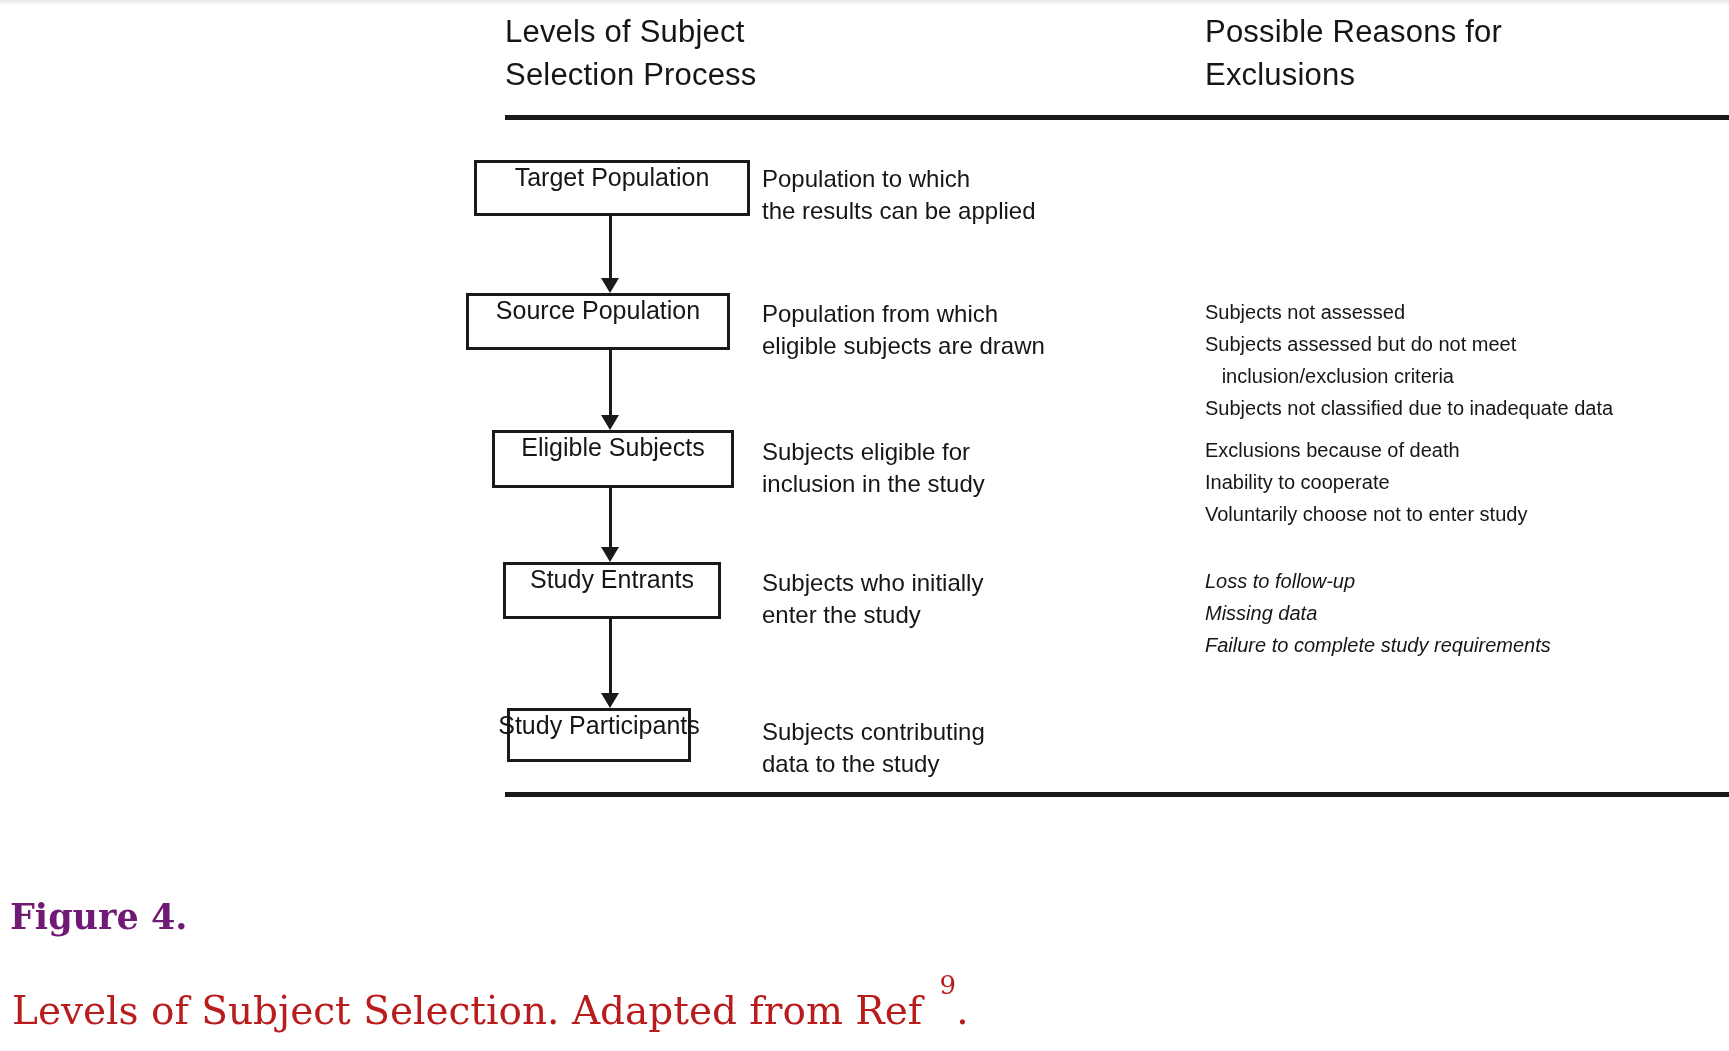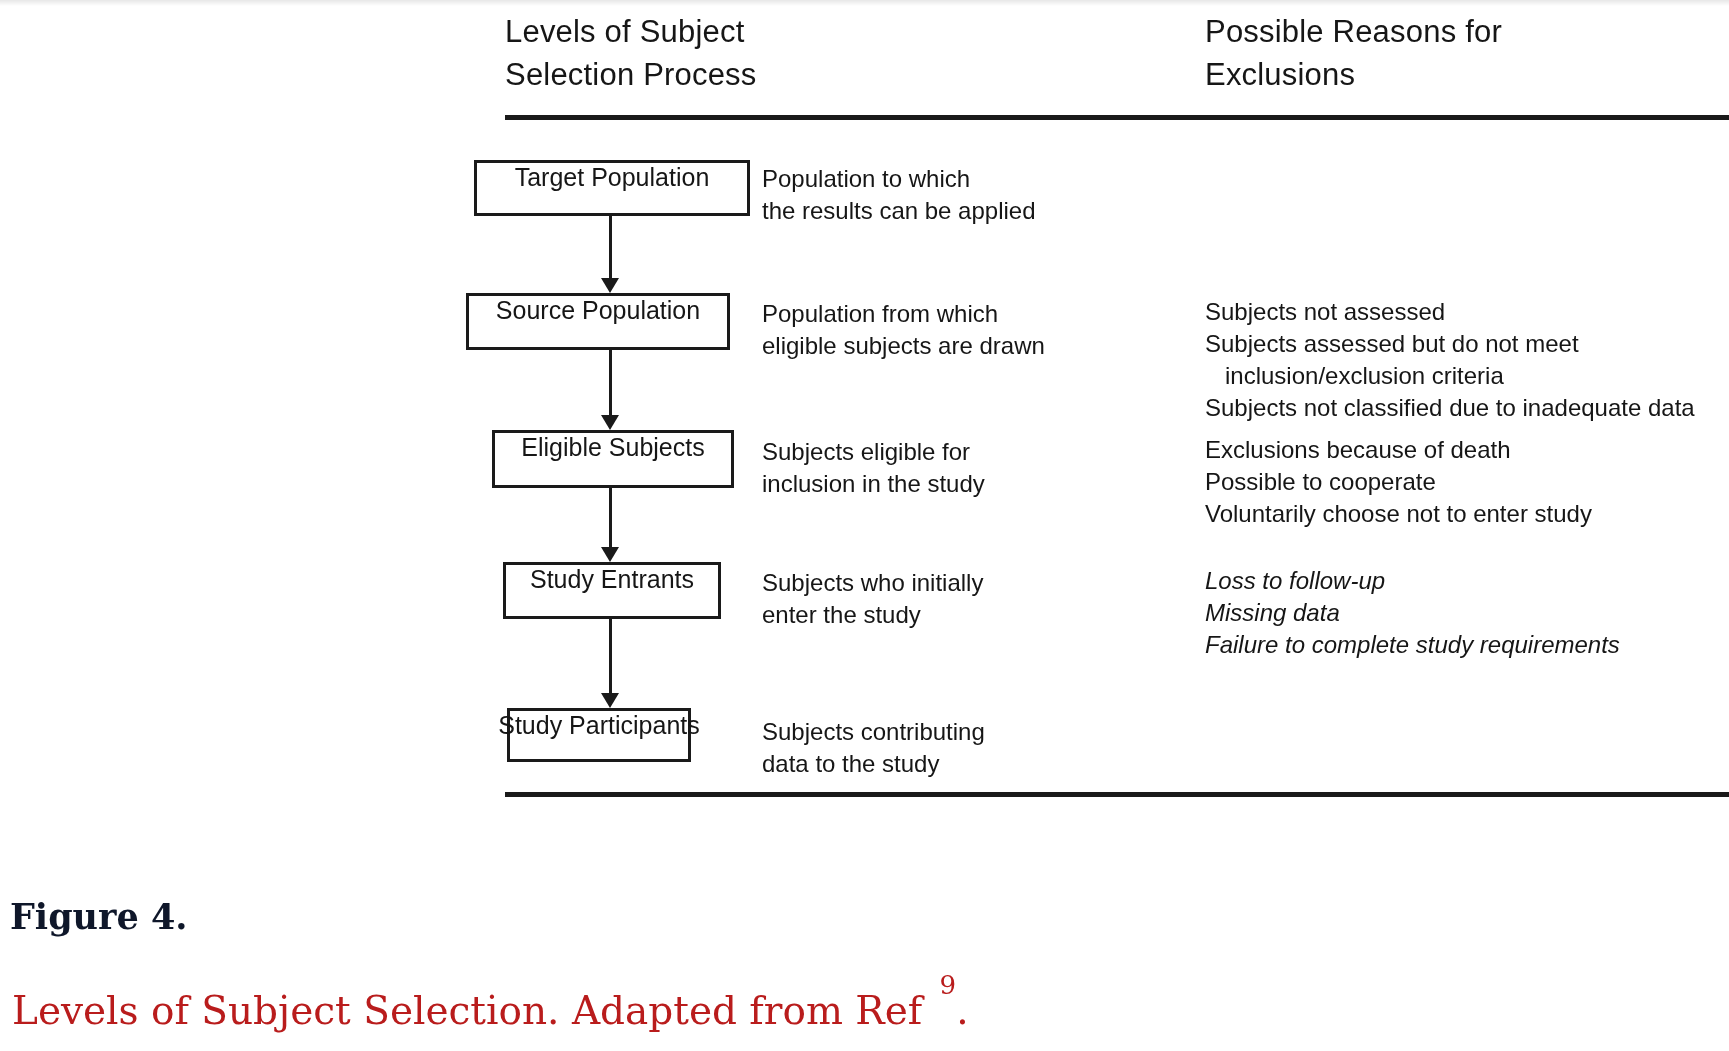--- a/index.html
+++ b/index.html
@@ -23,25 +23,25 @@
     display:flex; align-items:flex-start; justify-content:center; box-sizing:border-box; }
   .fbox span { font-size:25px; white-space:nowrap; }
 
   .arrow { position:absolute; left:601px; width:18px; }
   .arrow-line { position:absolute; left:7.5px; top:0; bottom:13px; width:3px; background:#1a1a1a; }
   .arrow-head { position:absolute; bottom:0; left:0; width:0; height:0;
     border-left:9px solid transparent; border-right:9px solid transparent;
     border-top:15px solid #1a1a1a; }
 
   .desc { position:absolute; left:762px; font-size:24px; line-height:32px; }
-  .excl { position:absolute; left:1205px; font-size:24px; line-height:32px; }
+  .excl { position:absolute; left:1205px; font-size:20px; line-height:32px; }
   .excl div, .desc div { white-space:pre; }
 
   .fig-label { position:absolute; left:10px; top:896px;
-    font-family:"DejaVu Serif", serif; font-weight:bold; font-size:35px; color:#0f172a; }
+    font-family:"DejaVu Serif", serif; font-weight:bold; font-size:35px; color:#701a75; }
   .fig-caption { position:absolute; left:12px; top:986px;
     font-family:"DejaVu Serif", serif; font-size:39px; color:#b91c1c; }
   .fig-caption sup { font-size:26px; position:relative; top:-16px; margin-left:5px; }
 </style>
 </head>
 <body>
 
 <div class="page">
   <div class="top-strip"></div>
 
@@ -112,21 +112,21 @@
   </div>
 
   <div class="excl" style="top:296px;">
     <div>Subjects not assessed</div>
     <div>Subjects assessed but do not meet</div>
     <div>   inclusion/exclusion criteria</div>
     <div>Subjects not classified due to inadequate data</div>
   </div>
   <div class="excl" style="top:434px;">
     <div>Exclusions because of death</div>
-    <div>Possible to cooperate</div>
+    <div>Inability to cooperate</div>
     <div>Voluntarily choose not to enter study</div>
   </div>
   <div class="excl" style="top:565px;font-style:italic;">
     <div>Loss to follow-up</div>
     <div>Missing data</div>
     <div>Failure to complete study requirements</div>
   </div>
 
   <div class="fig-label">Figure 4.</div>
   <div class="fig-caption"><span>Levels of Subject Selection. Adapted from Ref </span><sup>9</sup><span>.</span></div>

